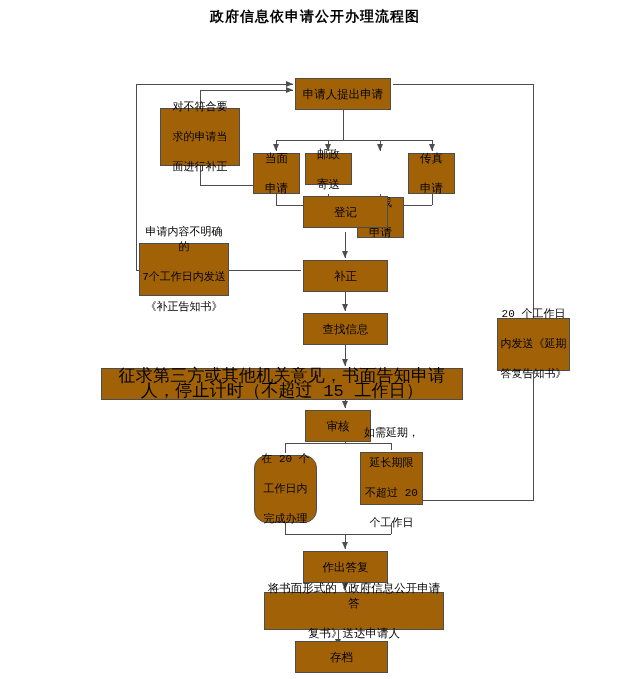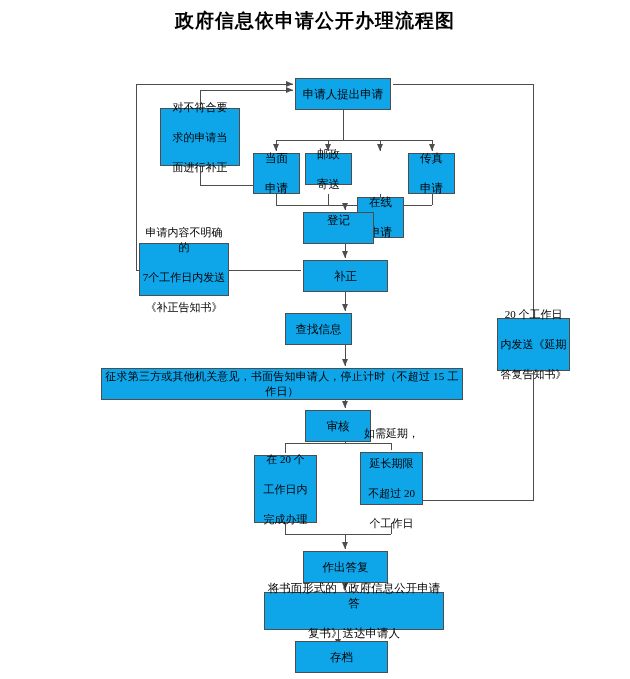--- a/index.html
+++ b/index.html
@@ -19,59 +19,59 @@
     position: relative;
     width: 630px;
     height: 679px;
   }
   .title {
     position: absolute;
     left: 0;
     top: 8px;
     width: 630px;
     text-align: center;
-    font-size: 19px;
+    font-size: 14px;
     font-weight: bold;
     letter-spacing: 1px;
     font-family: "Liberation Serif", "DejaVu Serif", serif;
     color: #000;
   }
   svg.wires {
     position: absolute;
     left: 0;
     top: 0;
     width: 630px;
     height: 679px;
     pointer-events: none;
   }
   .node {
     position: absolute;
     box-sizing: border-box;
     border: 1px solid #4d4d4d;
-    background: #0ea5e9;
+    background: #a16207;
     display: flex;
     align-items: center;
     justify-content: center;
     text-align: center;
     font-size: 11.5px;
     line-height: 15px;
     color: #000;
     padding: 15px 2px;
-    font-family: Liberation Serif, serif;
+    font-family: Liberation Mono, monospace;
   }
   .node span {
     display: block;
     width: 100%;
   }
   .node.small {
     font-size: 11px;
     line-height: 15px;
   }
   .node.wide {
-    font-size: 11px;
+    font-size: 17px;
     letter-spacing: 0.2px;
   }
 </style>
 </head>
 <body>
 
 <div id="canvas">
 
   <div class="title">政府信息依申请公开办理流程图</div>
 
@@ -162,29 +162,29 @@
     </span>
   </div>
 
   <div class="node" style="left:408px;top:153px;width:47px;height:41px;">
     <span>
       <span>传真</span><br>
       <span>申请</span>
     </span>
   </div>
 
-  <div class="node" style="left:303px;top:212px;width:71px;height:20px;align-items:flex-end;">
+  <div class="node" style="left:303px;top:196px;width:85px;height:20px;">
     <span>登记</span>
   </div>
 
   <div class="node" style="left:303px;top:260px;width:85px;height:20px;align-items:center;">
     <span>补正</span>
   </div>
 
-  <div class="node" style="left:285px;top:313px;width:67px;height:20px;">
+  <div class="node" style="left:303px;top:313px;width:85px;height:20px;">
     <span>查找信息</span>
   </div>
 
   <div class="node small" style="left:139px;top:243px;width:90px;height:53px;">
     <span>
       <span>申请内容不明确的</span><br>
       <span>7个工作日内发送</span><br>
       <span>《补正告知书》</span>
     </span>
   </div>
@@ -198,21 +198,21 @@
   </div>
 
   <div class="node wide" style="left:101px;top:368px;width:362px;height:24px;">
     <span>征求第三方或其他机关意见，书面告知申请人，停止计时（不超过 15 工作日）</span>
   </div>
 
   <div class="node" style="left:305px;top:410px;width:66px;height:21px;">
     <span>审核</span>
   </div>
 
-  <div class="node small" style="left:254px;top:455px;width:63px;height:68px;">
+  <div class="node small" style="left:254px;top:455px;width:63px;height:68px;border-radius:13px;">
     <span>
       <span>在 20 个</span><br>
       <span>工作日内</span><br>
       <span>完成办理</span>
     </span>
   </div>
 
   <div class="node small" style="left:360px;top:452px;width:63px;height:53px;">
     <span>
       <span>如需延期，</span><br>

